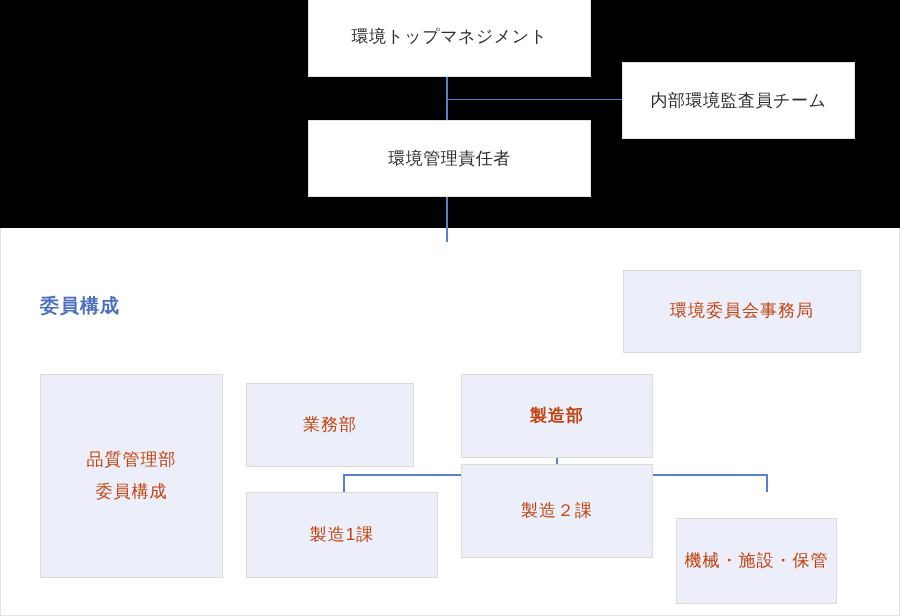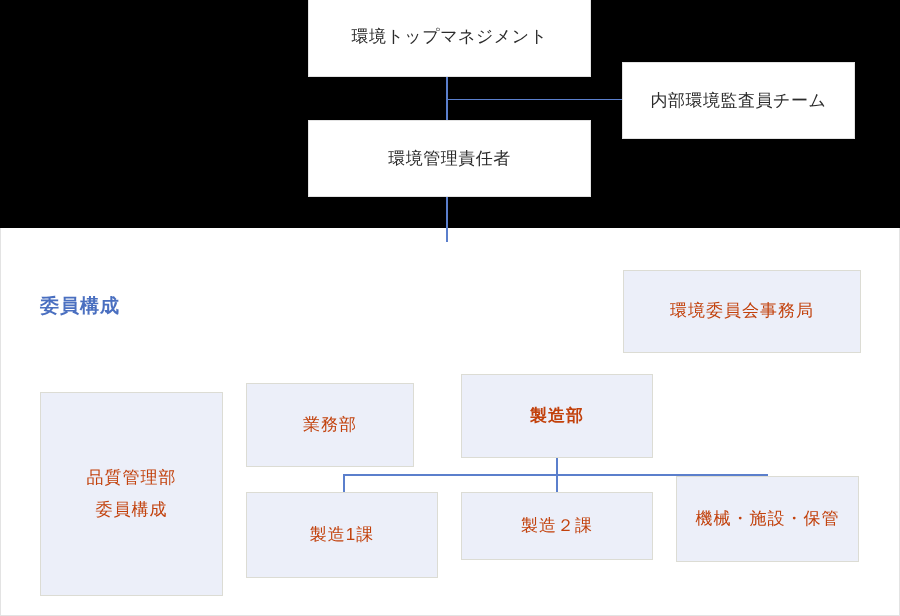--- a/index.html
+++ b/index.html
@@ -127,21 +127,21 @@
     line-height: 1.9;
   }
   #box-secretariat {
     left: 623px;
     top: 270px;
     width: 238px;
     height: 83px;
   }
   #box-quality-contract {
     left: 40px;
-    top: 392px;
+    top: 374px;
     width: 183px;
     height: 204px;
   }
   #box-business {
     left: 246px;
     top: 374px;
     width: 168px;
     height: 84px;
     margin-top: 9px;
   }
@@ -153,28 +153,28 @@
     font-weight: bold;
   }
   #box-mfg-sec-1 {
     left: 246px;
     top: 492px;
     width: 192px;
     height: 86px;
   }
   #box-mfg-sec-2 {
     left: 461px;
-    top: 492px;
+    top: 464px;
     width: 192px;
-    height: 68px;
+    height: 94px;
   }
   #box-machine-facility {
     left: 676px;
-    top: 476px;
-    width: 183px;
+    top: 518px;
+    width: 161px;
     height: 86px;
   }
 
   
   #conn-mfg-down {
     left: 556px;
     top: 458px;
     width: 2px;
     height: 17px;
   }

